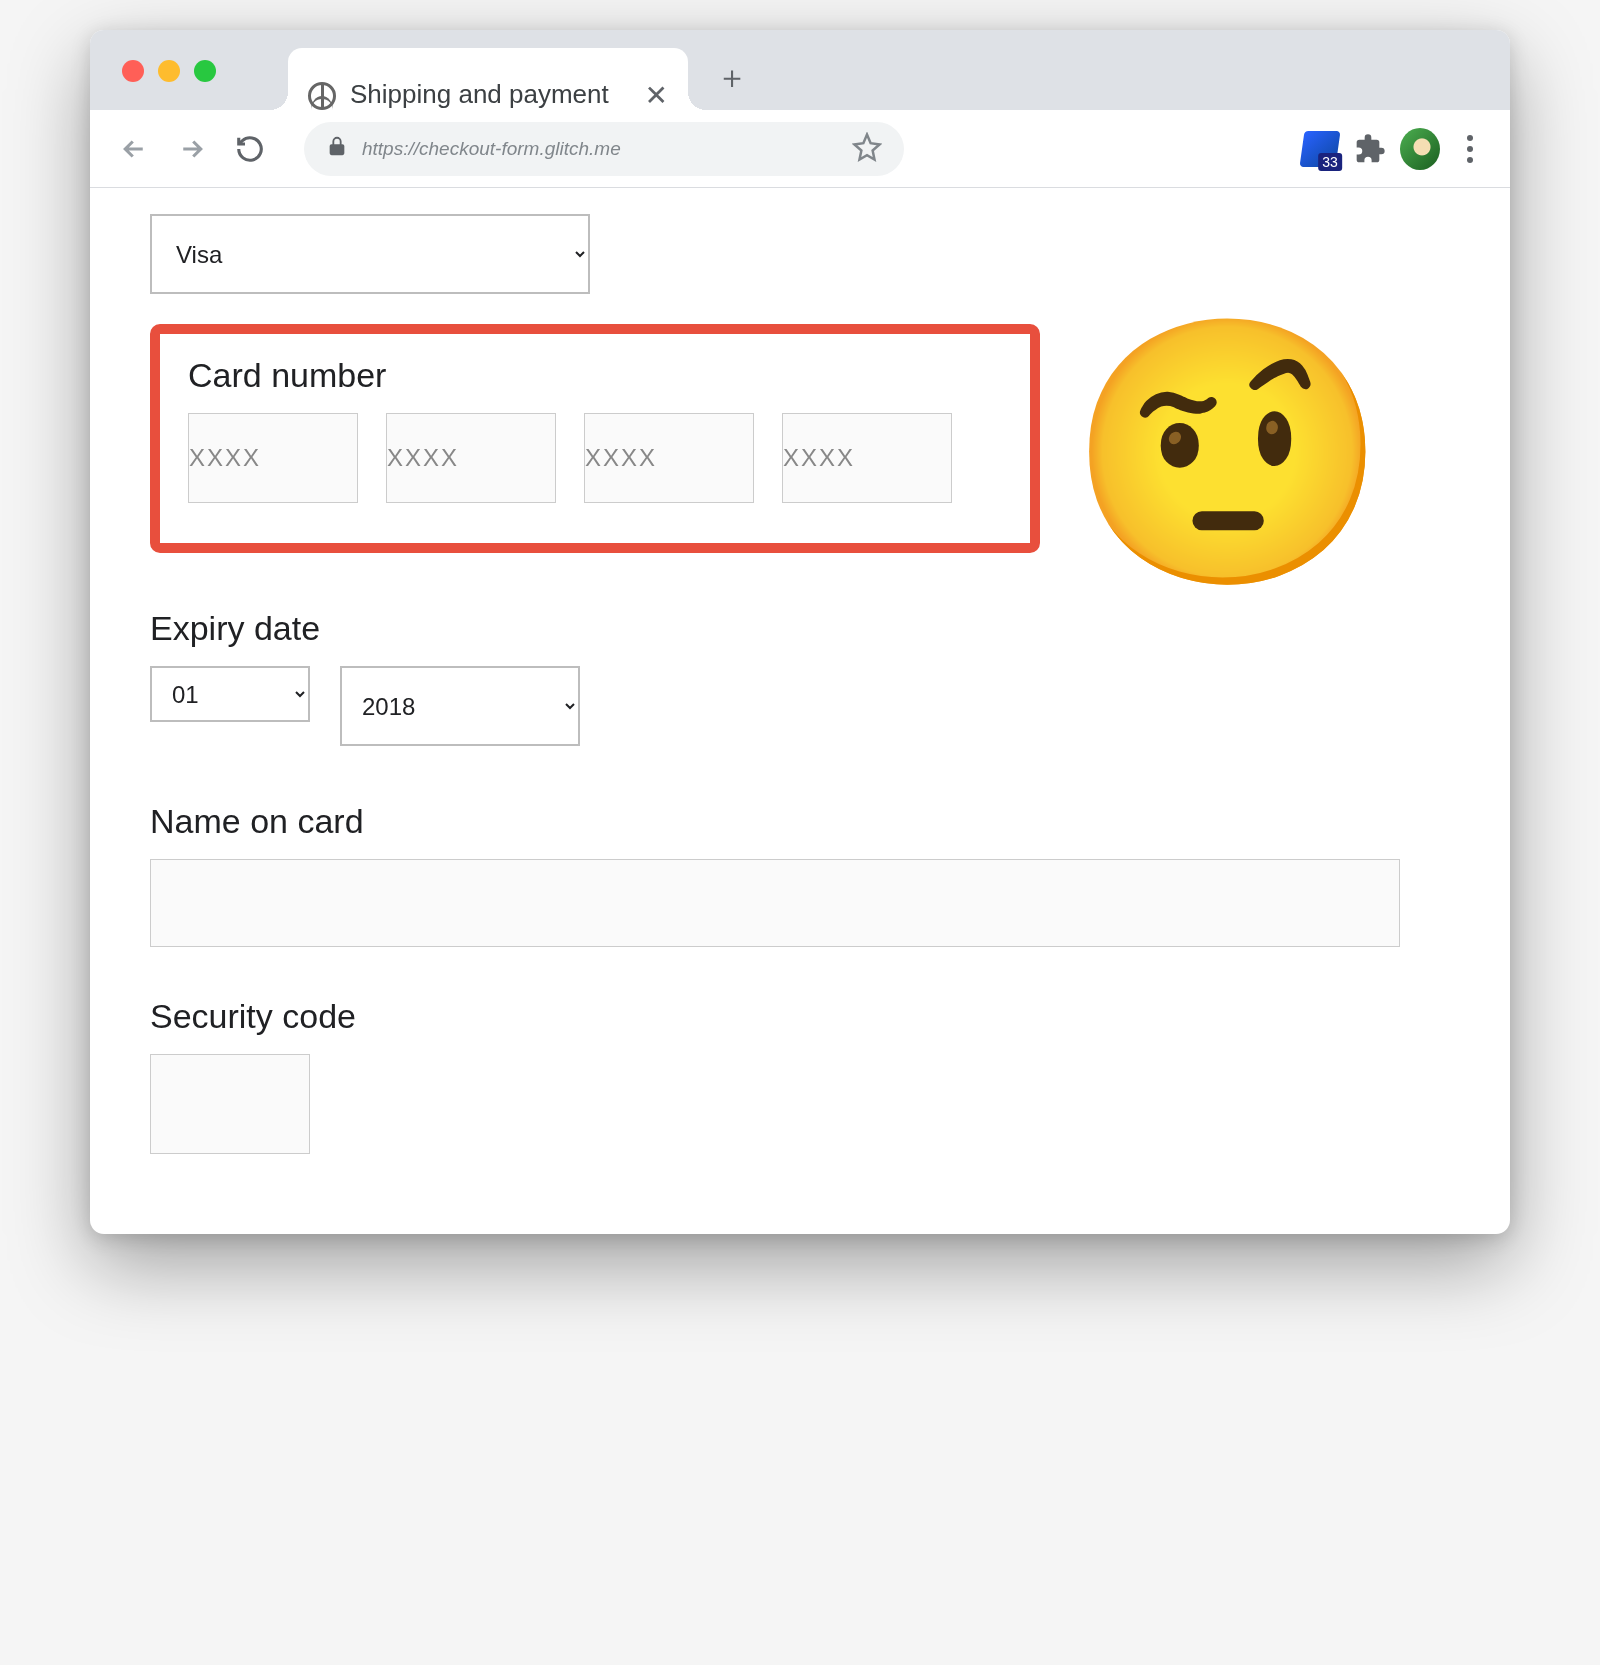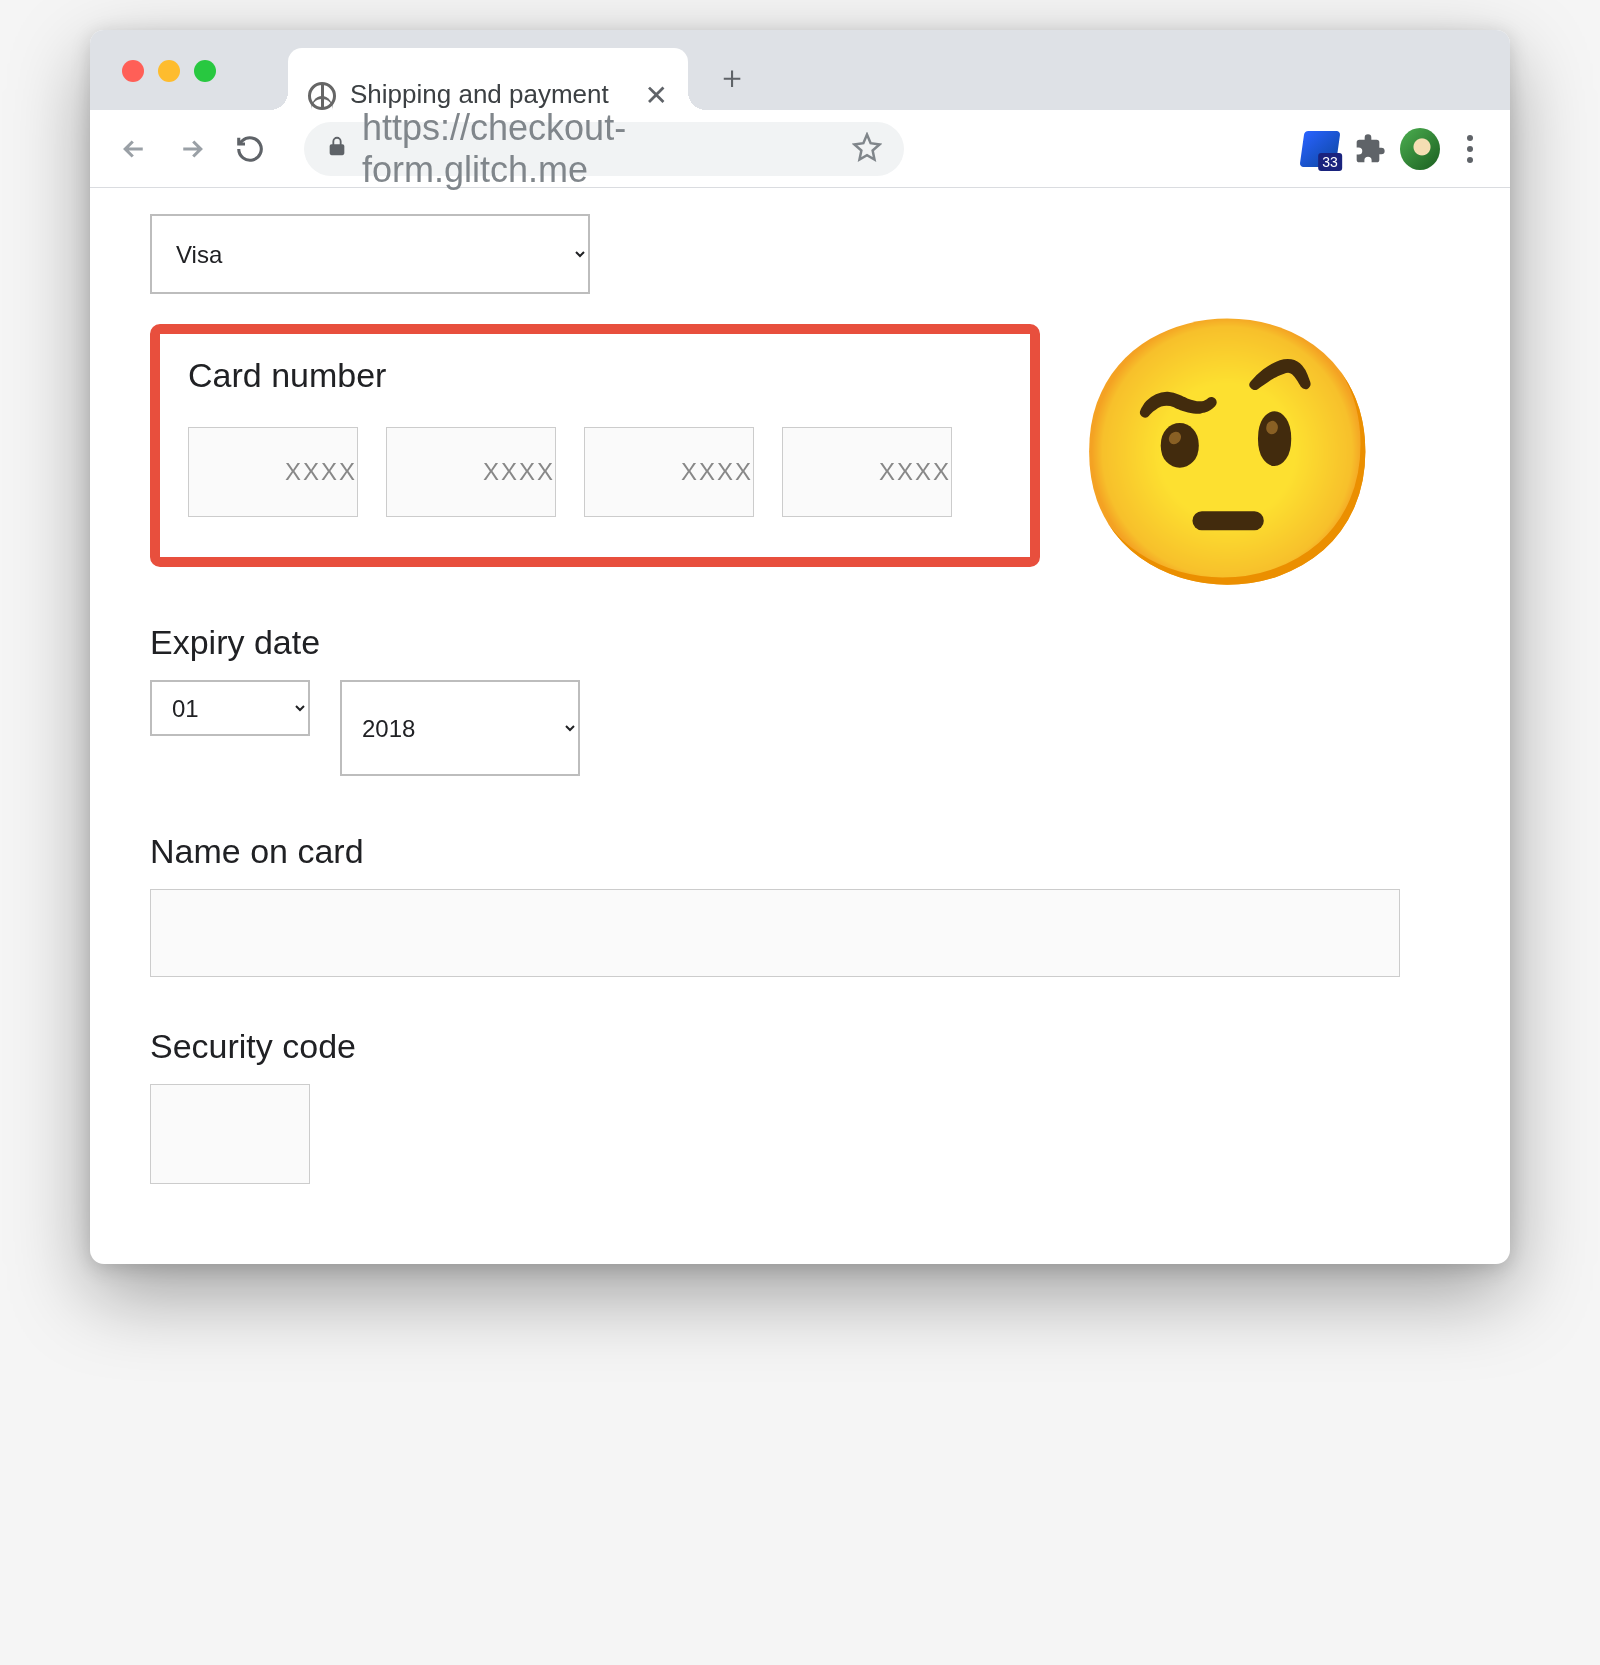--- a/index.html
+++ b/index.html
@@ -131,21 +131,21 @@
     height: 54px;
     background: #f1f3f4;
     border-radius: 27px;
     display: flex;
     align-items: center;
     padding: 0 22px;
     gap: 14px;
     margin-left: 20px;
   }
   .lock-icon { color: #5f6368; font-size: 22px; }
-  .url-text { font-size: 36px; color: #80868b; flex: 1; }
+  .url-text { font-size: 19px; color: #80868b; flex: 1; font-style: italic; }
   .star-icon { color: #80868b; }
   .star-icon svg { width: 30px; height: 30px; }
   .toolbar-spacer { flex: 1; }
   .ext-icon {
     width: 40px; height: 40px;
     display: flex; align-items: center; justify-content: center;
   }
   .ext-badge {
     position: relative;
     width: 36px; height: 36px;
@@ -211,42 +211,41 @@
   }
   .card-segments {
     display: flex;
     gap: 28px;
     margin-top: 18px;
   }
   .card-seg {
     width: 170px; height: 90px;
     border: 1.5px solid #ccc;
     background: #fafafa;
-    text-align: right;
+    text-align: left;
     font-size: 30px;
     color: #888;
     letter-spacing: 2px;
-    margin-top: 14px;
   }
   .card-seg::placeholder { color: #888; letter-spacing: 2px; }
   .emoji {
     position: absolute;
     right: 120px;
     top: 135px;
     font-size: 260px;
     line-height: 1;
   }
   .expiry-row { display: flex; gap: 30px; }
   .select-month {
     width: 160px; height: 56px;
     border: 2px solid #bdbdbd; background: #fff;
     padding: 0 16px;
   }
   .select-year {
-    width: 240px; height: 96px;
+    width: 240px; height: 80px;
     border: 2px solid #bdbdbd; background: #fff;
     padding: 0 16px;
   }
   .name-input {
     width: 100%; max-width: 1250px;
     height: 88px;
     border: 1.5px solid #ccc;
     background: #fafafa;
     padding: 0 16px;
   }

